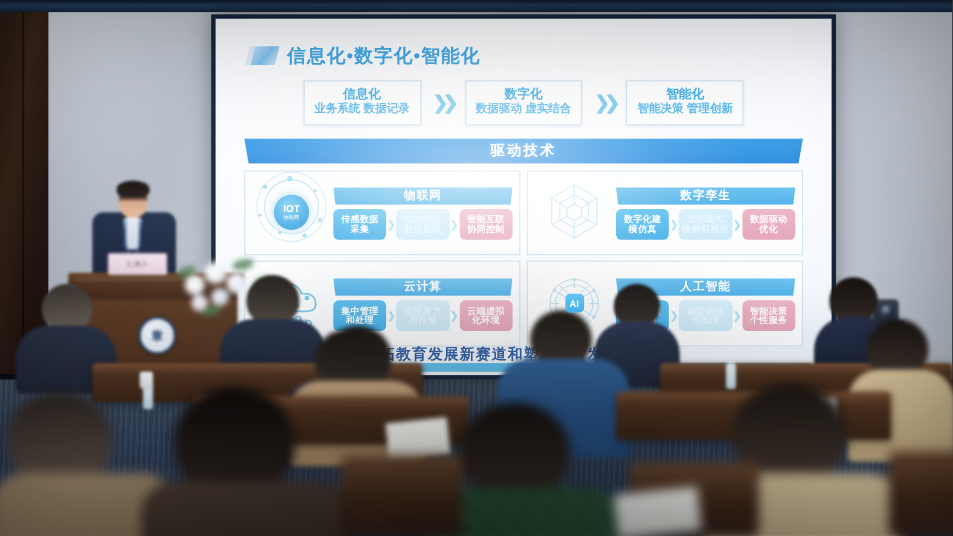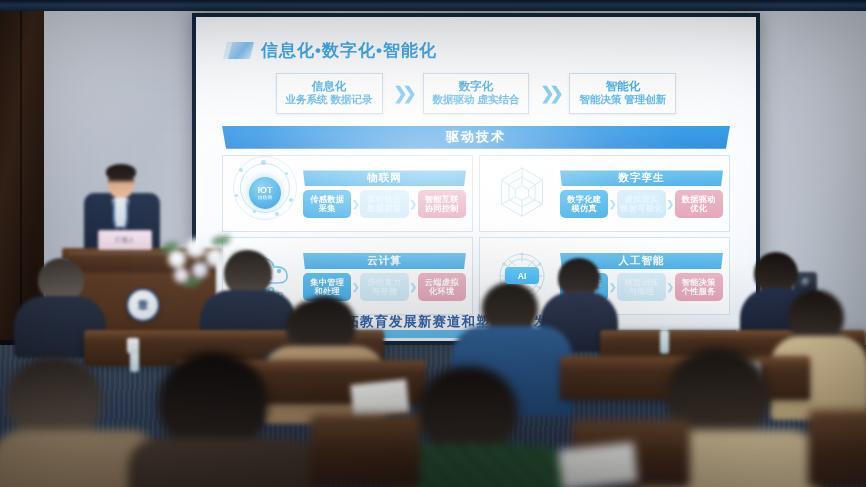--- a/index.html
+++ b/index.html
@@ -145,21 +145,21 @@
   .cloud-ico { width:62px; height:46px; position:relative; }
   .cloud-ico svg { width:100%; height:100%; }
   .cloud-word {
     position:absolute; left:0; right:0; bottom:-1px; text-align:center;
     font-size:9.5px; font-weight:bold; color:#7dcbee; letter-spacing:1.4px;
   }
 
   .ai-ico { width:56px; height:52px; position:relative; display:flex; align-items:center; justify-content:center; }
   .ai-ico svg { position:absolute; inset:0; width:100%; height:100%; opacity:.55; }
   .ai-chip {
-    width:34px; height:17px; border-radius:4px; color:#fff; font-size:8.5px;
+    width:17px; height:17px; border-radius:4px; color:#fff; font-size:8.5px;
     font-weight:bold; display:flex; align-items:center; justify-content:center;
     background:linear-gradient(180deg,#63c3f0 0%,#46b0e8 100%); position:relative; z-index:2;
   }
 
   
   .slide-caption {
     position:absolute; left:0; right:0; bottom:10px; text-align:center;
     font-size:13.5px; font-weight:bold; color:#2f5fa8; letter-spacing:1px;
     text-shadow:0 0 6px rgba(255,255,255,.9);
   }

